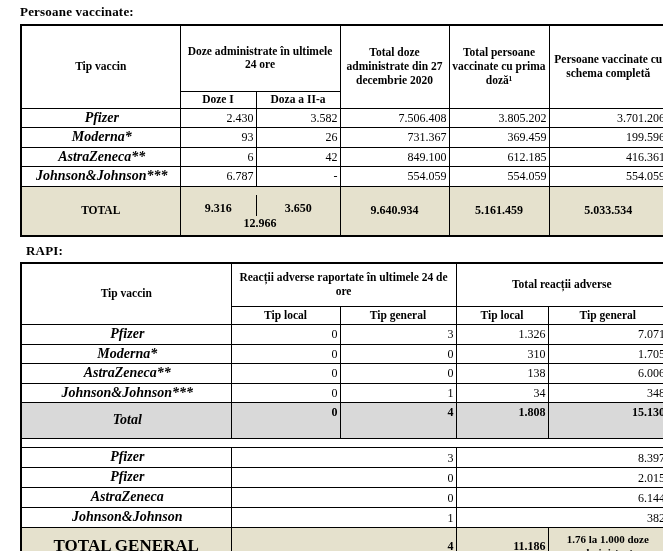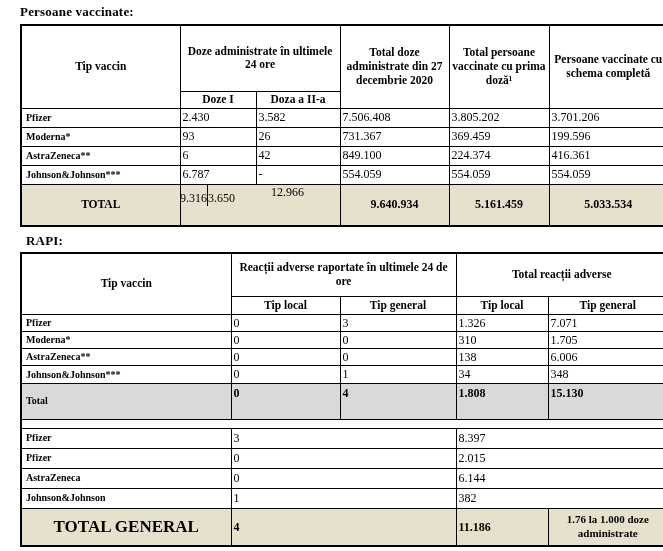--- a/index.html
+++ b/index.html
@@ -32,25 +32,26 @@
     overflow:hidden;
     line-height:1.18;
   }
   .hc {
     font-weight:bold;
     text-align:center;
     font-size:11.5px;
   }
   .lbl {
     font-weight:bold;
-    text-align:left;
+    text-align:center;
     padding-left:4px;
-    font-size:10px;
-  }
-  .num { text-align:left; }
+    font-size:14px;
+    font-style:italic;
+  }
+  .num { text-align:right; }
 
   
   tr.t1h1 { height:66px; }
   tr.t1h2 { height:17px; }
   tr.drow1 { height:19px; }
   tr.t1total { height:40px; }
   tr.t2h1 { height:44px; }
   tr.t2h2 { height:18px; }
   tr.drow2 { height:17px; }
   tr.t2total { height:36px; }
@@ -60,21 +61,21 @@
 
   
   .tan  { background:#e5e1cd; }
   .gray { background:#d9d9d9; }
 
   tr.t1total td { font-weight:bold; text-align:center; }
   tr.t1total .total-label { font-size:11.5px; }
 
   
   td.tdzc { padding:0; vertical-align:top; }
-  .tdz { display:flex; flex-direction:row; width:100%; height:40px; font-weight:normal; }
+  .tdz { display:flex; flex-direction:column; width:100%; height:40px; font-weight:bold;margin-top:8px; }
   .tdz-top { display:flex; height:21px; }
   .tdz-a {
     width:47.5%; height:100%;
     border-right:1px solid #000;
     display:flex; align-items:flex-end; justify-content:center;
   }
   .tdz-b { flex:1; height:100%; display:flex; align-items:flex-end; justify-content:center; }
   .tdz-bot { flex:1; display:flex; align-items:flex-start; justify-content:center; }
 
   
@@ -130,21 +131,21 @@
         <td class="num">26</td>
         <td class="num">731.367</td>
         <td class="num">369.459</td>
         <td class="num">199.596</td>
       </tr>
       <tr class="drow1">
         <td class="lbl">AstraZeneca**</td>
         <td class="num">6</td>
         <td class="num">42</td>
         <td class="num">849.100</td>
-        <td class="num">224.374</td>
+        <td class="num">612.185</td>
         <td class="num">416.361</td>
       </tr>
       <tr class="drow1">
         <td class="lbl">Johnson&amp;Johnson***</td>
         <td class="num">6.787</td>
         <td class="num">-</td>
         <td class="num">554.059</td>
         <td class="num">554.059</td>
         <td class="num">554.059</td>
       </tr>

